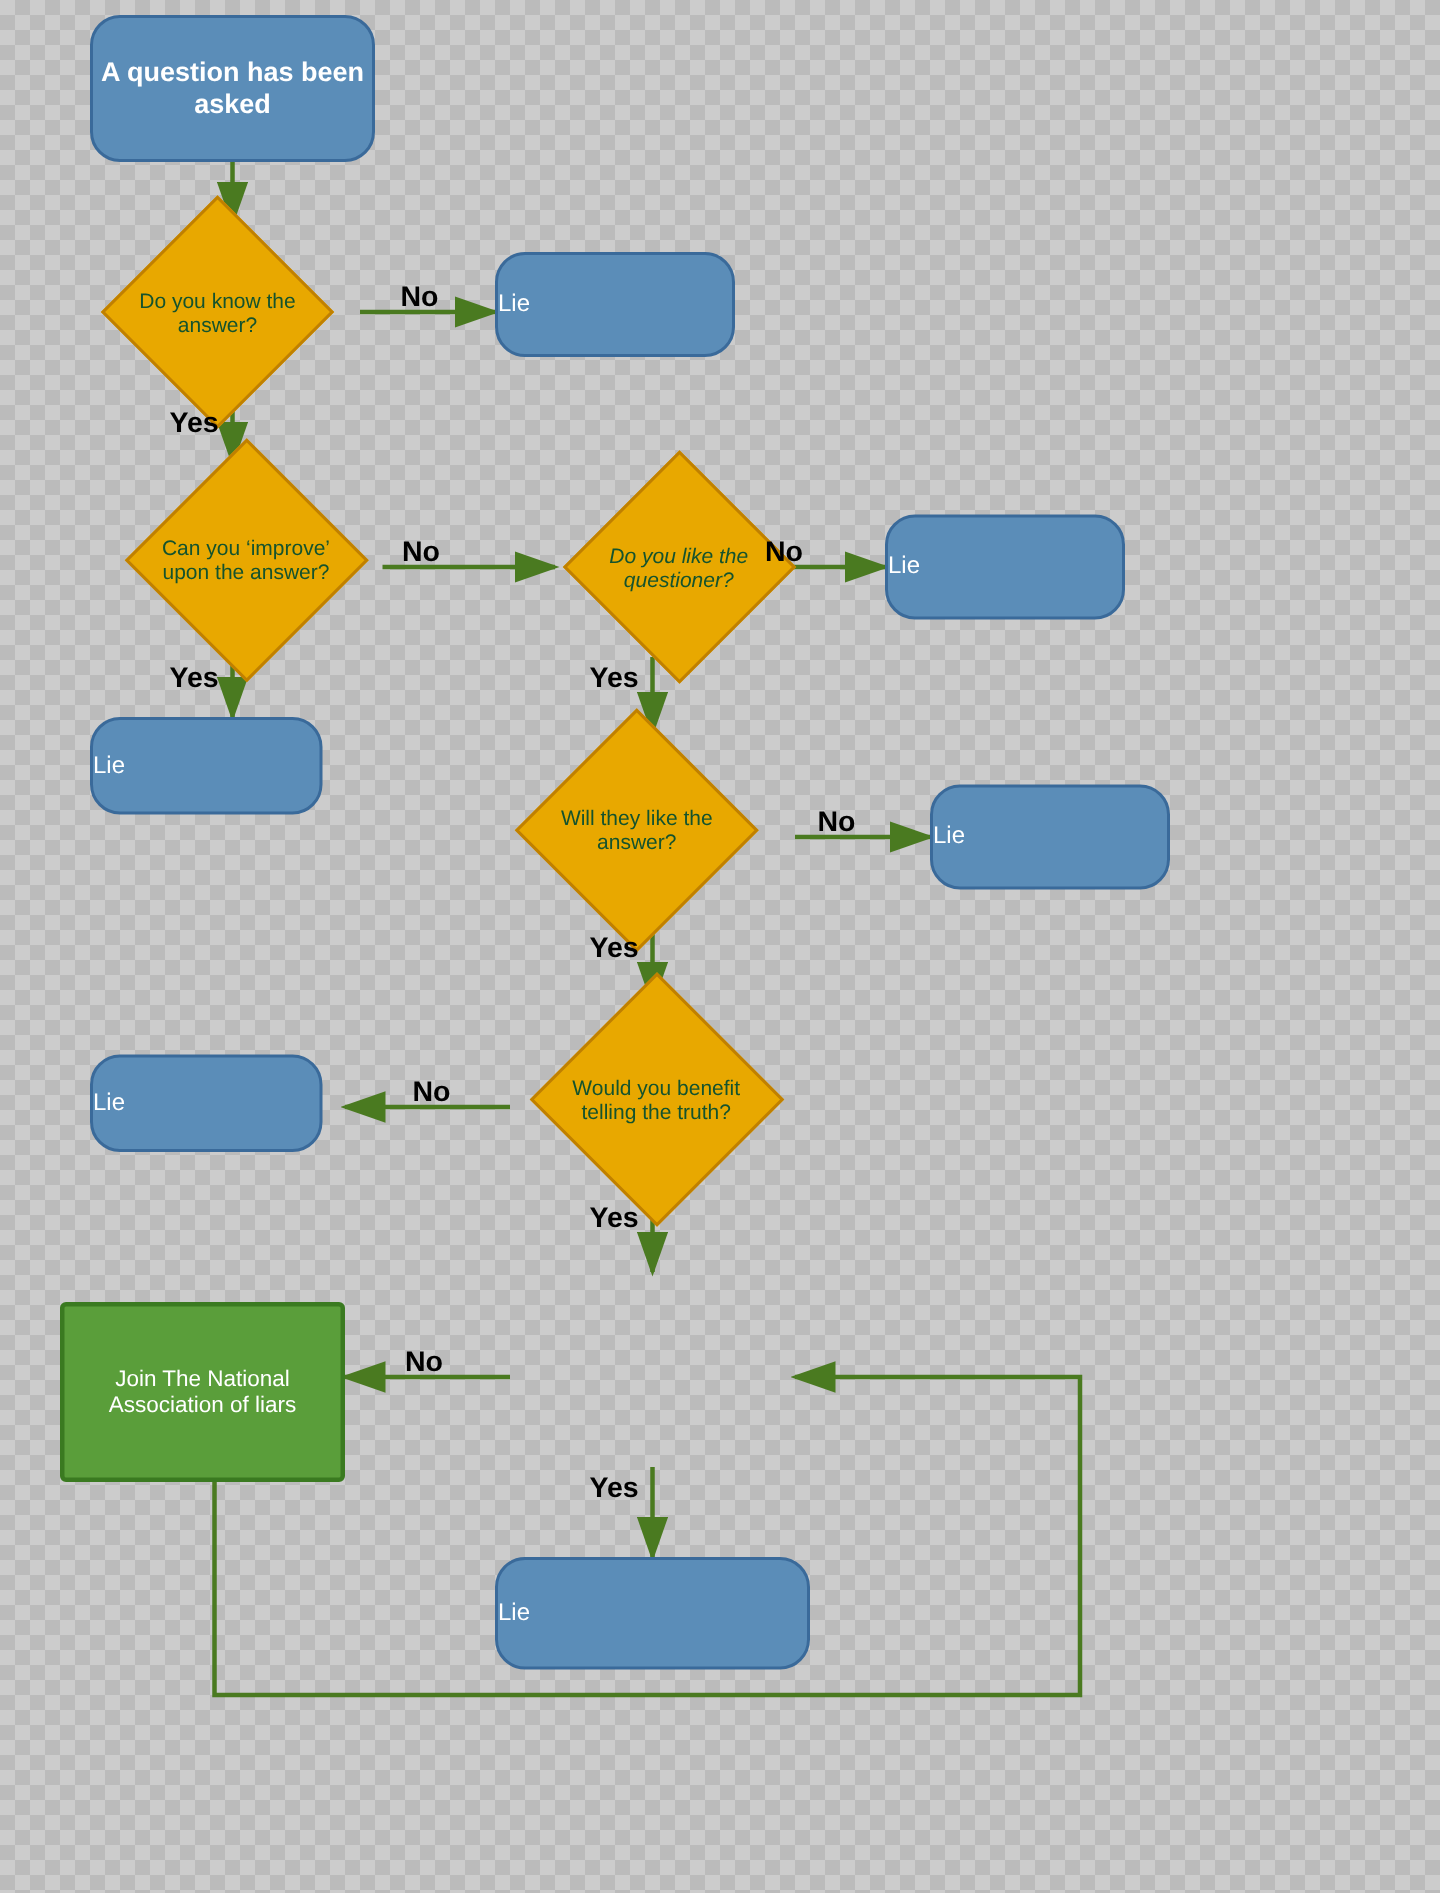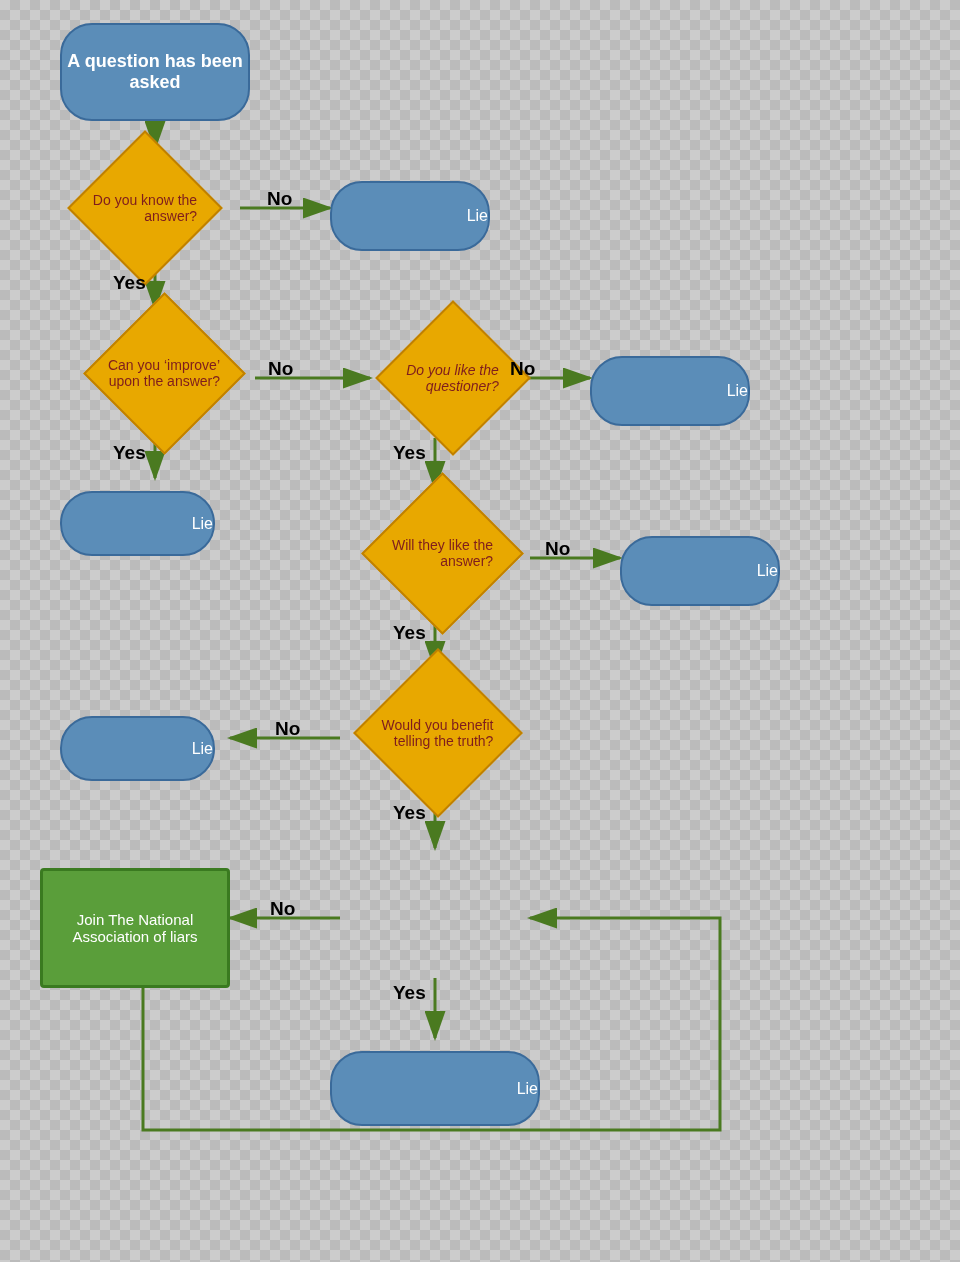--- a/index.html
+++ b/index.html
@@ -22,31 +22,30 @@
     .flowchart {
       position: relative;
       width: 960px;
       height: 1262px;
     }
 
     
     .pill {
       position: absolute;
       background: #5b8db8;
-      border-radius: 32px;
+      border-radius: 20px;
       display: flex;
       align-items: center;
-      justify-content: flex-end;
+      justify-content: flex-start;
       text-align: center;
       font-family: Arial, sans-serif;
       font-size: 16px;
       font-weight: 500;
       color: #fff;
       border: 2px solid #3a6a9a;
-      margin-top: 13px;
     }
 
     .pill.start {
       background: #5b8db8;
       font-size: 18px;
       font-weight: bold;
     }
 
     
     .diamond-wrap {
@@ -57,25 +56,25 @@
     }
 
     .diamond {
       transform: rotate(45deg);
       background: #e8a800;
       border: 2px solid #c08000;
     }
 
     .diamond-text {
       position: absolute;
-      text-align: right;
+      text-align: center;
       font-family: Arial, sans-serif;
       font-size: 14px;
       font-weight: 500;
-      color: #7f1d1d;
+      color: #14532d;
       transform: none;
       pointer-events: none;
     }
 
     
     .green-rect {
       position: absolute;
       background: #5a9e3a;
       border: 3px solid #3a7a20;
       border-radius: 4px;
@@ -185,21 +184,21 @@
     <span>Lie</span>
   </div>
 
   <span class="arrow-label" style="left:510px; top:358px;">No</span>
   <span class="arrow-label" style="left:393px; top:442px;">Yes</span>
 
   <div class="pill" style="left:60px; top:478px; width:155px; height:65px;">
     <span>Lie</span>
   </div>
 
-  <div class="diamond-wrap" style="left:355px; top:488px; width:175px; height:130px;">
+  <div class="diamond-wrap" style="left:337px; top:488px; width:175px; height:130px;">
     <div class="diamond" style="width:115px; height:115px;"></div>
     <span class="diamond-text">Will they like the<br>answer?</span>
   </div>
 
   <div class="pill" style="left:620px; top:523px; width:160px; height:70px;">
     <span>Lie</span>
   </div>
 
   <span class="arrow-label" style="left:545px; top:538px;">No</span>
   <span class="arrow-label" style="left:393px; top:622px;">Yes</span>

